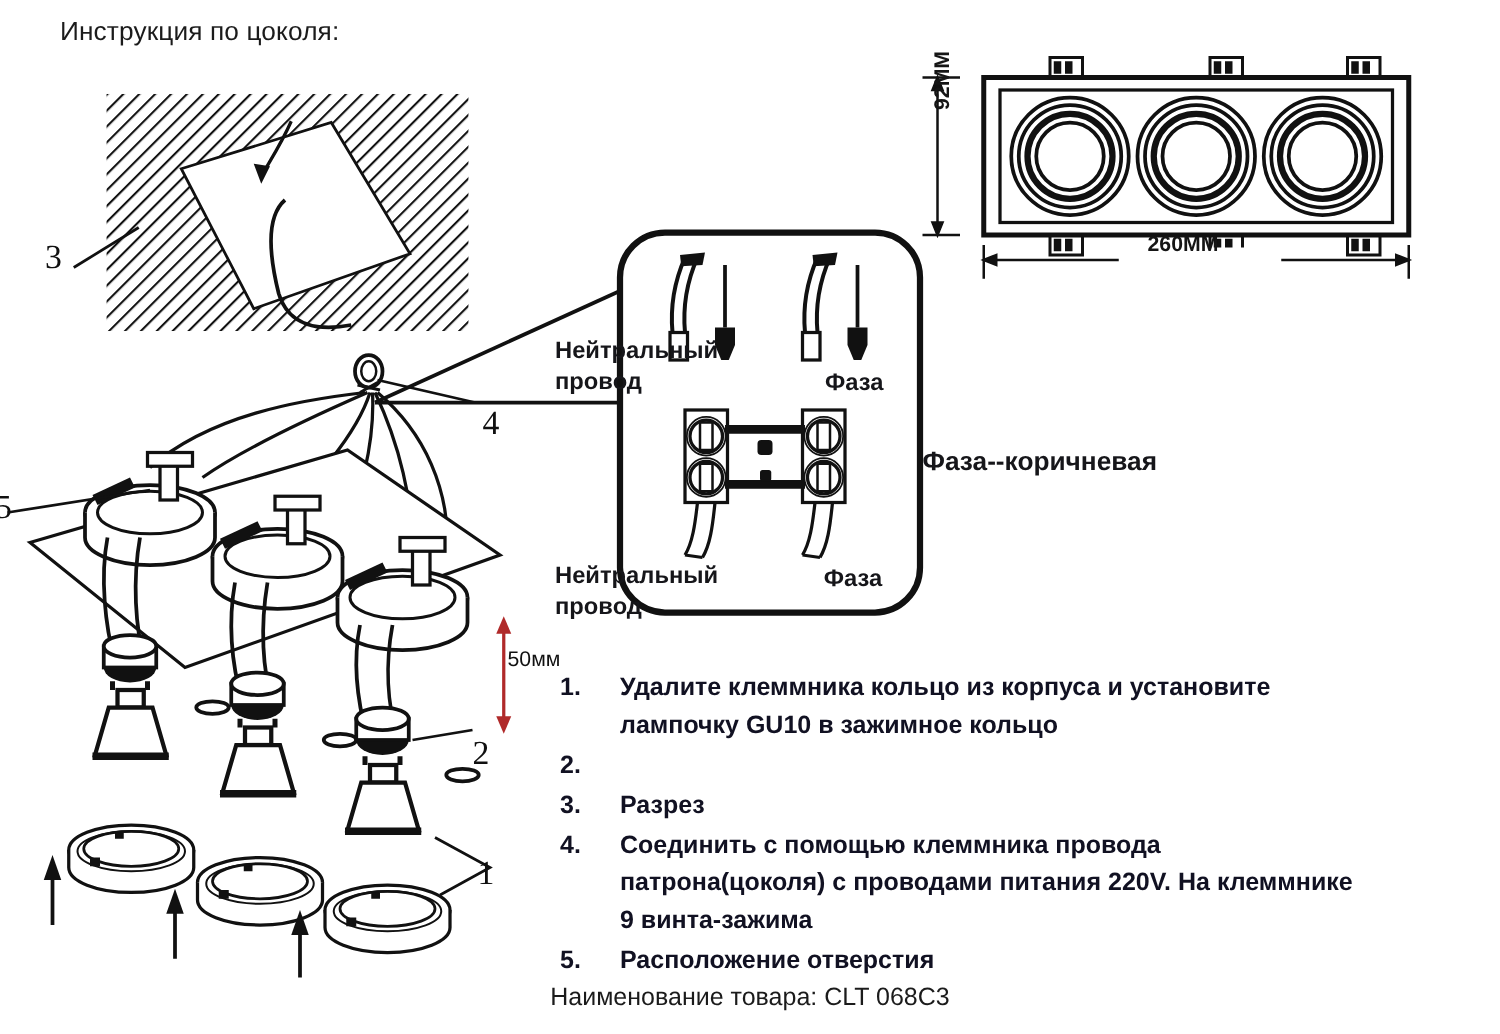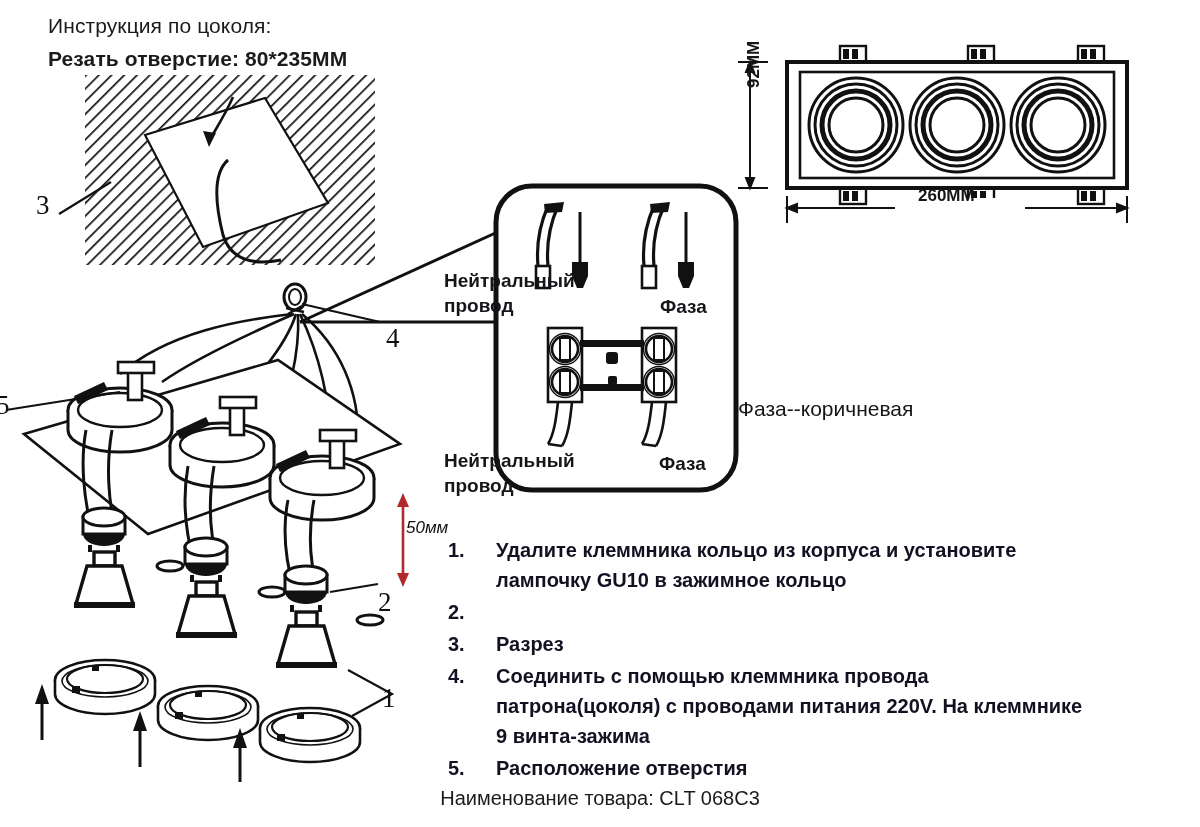--- a/index.html
+++ b/index.html
@@ -30,23 +30,23 @@
   .hdr-line2 {
     left: 48px; top: 47px;
     font-size: 21px;
     font-weight: 700;
     color: #1b1b1b;
     letter-spacing: .1px;
     white-space: nowrap;
   }
 
   .legend-block {
-    left: 738px; top: 393px;
+    left: 738px; top: 354px;
     font-size: 21px;
-    font-weight: 400;
+    font-weight: 700;
     line-height: 31px;
     color: #16161a;
     white-space: nowrap;
   }
 
   .product-name {
     left: 0; top: 787px;
     width: 1200px;
     text-align: center;
     font-size: 20px;
@@ -77,21 +77,20 @@
     left: 744px; top: 88px;
     font-size: 17px; font-weight: 700; color: #151515;
     white-space: nowrap;
     transform: rotate(-90deg);
     transform-origin: left top;
   }
   .dim-50 {
     left: 406px; top: 518px;
     font-size: 17px; font-weight: 400; color: #111;
     white-space: nowrap;
-    font-style: italic;
   }
 
   
   .cnum {
     font-size: 27px;
     font-weight: 400;
     color: #101010;
     font-family: "Liberation Serif", serif;
   }
   .cnum-3 { left: 36px;  top: 190px; }
@@ -127,21 +126,20 @@
 
   svg { display: block; }
   .ln { fill: none; stroke: #111; }
 </style>
 </head>
 <body>
 
 <div id="stage">
 
   <div class="abs hdr-line1">Инструкция по цоколя:</div>
-  <div class="abs hdr-line2">Резать отверстие:  80*235MM</div>
 
   <svg class="abs" style="left:730px; top:18px;" width="470" height="215" viewBox="0 0 470 215">
 
     <g fill="#fff" stroke="#111" stroke-width="2.4">
       <rect x="110" y="28" width="26" height="16"></rect>
       <rect x="238" y="28" width="26" height="16"></rect>
       <rect x="348" y="28" width="26" height="16"></rect>
     </g>
     <g fill="#111">
       <rect x="113" y="31" width="6" height="10"></rect>

